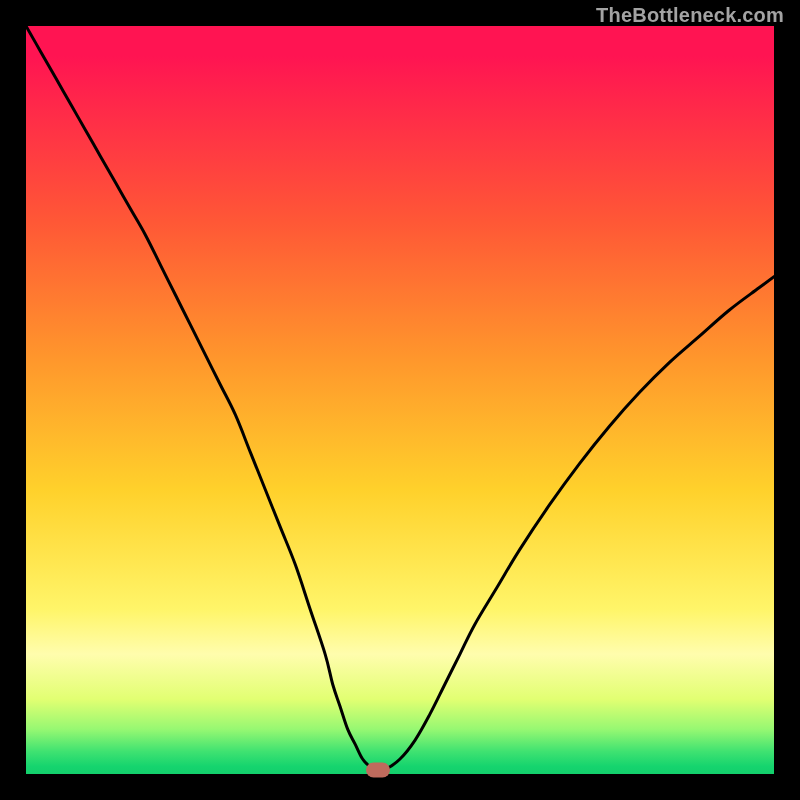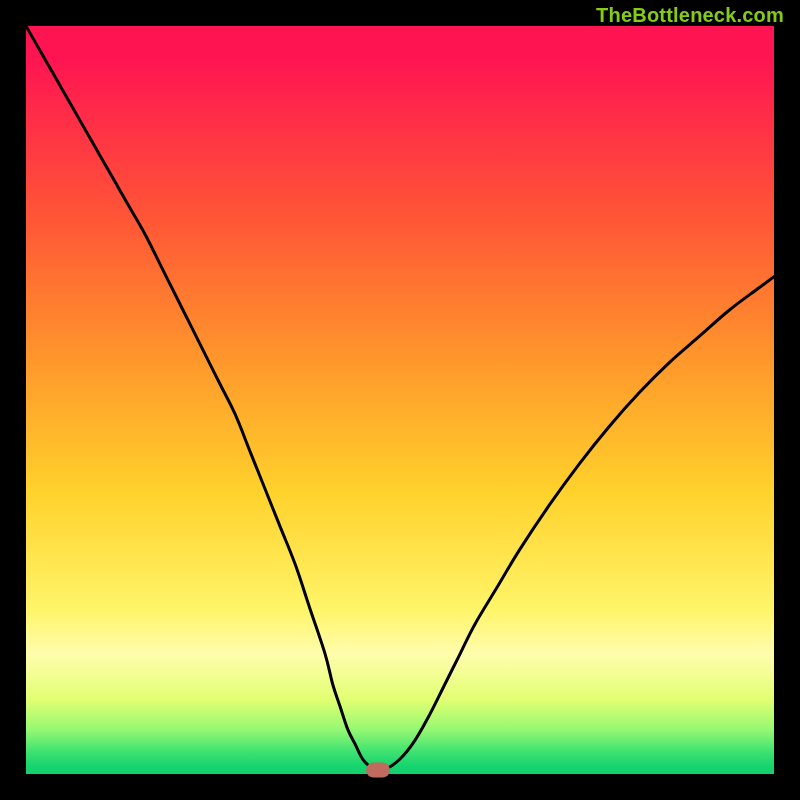--- a/index.html
+++ b/index.html
@@ -30,21 +30,21 @@
       #97f872 94%,
       #3fe271 97%,
       #15d46e 99%,
       #13cf6c 100%
     );
   }
   .watermark {
     position: absolute;
     top: 4px;
     right: 16px;
-    color: #84cc16;
+    color: #a3a3a3;
     font-size: 20px;
     font-weight: 600;
     letter-spacing: 0.2px;
     user-select: none;
   }
   .curve-svg {
     position: absolute;
     left: 0;
     top: 0;
     width: 748px;

